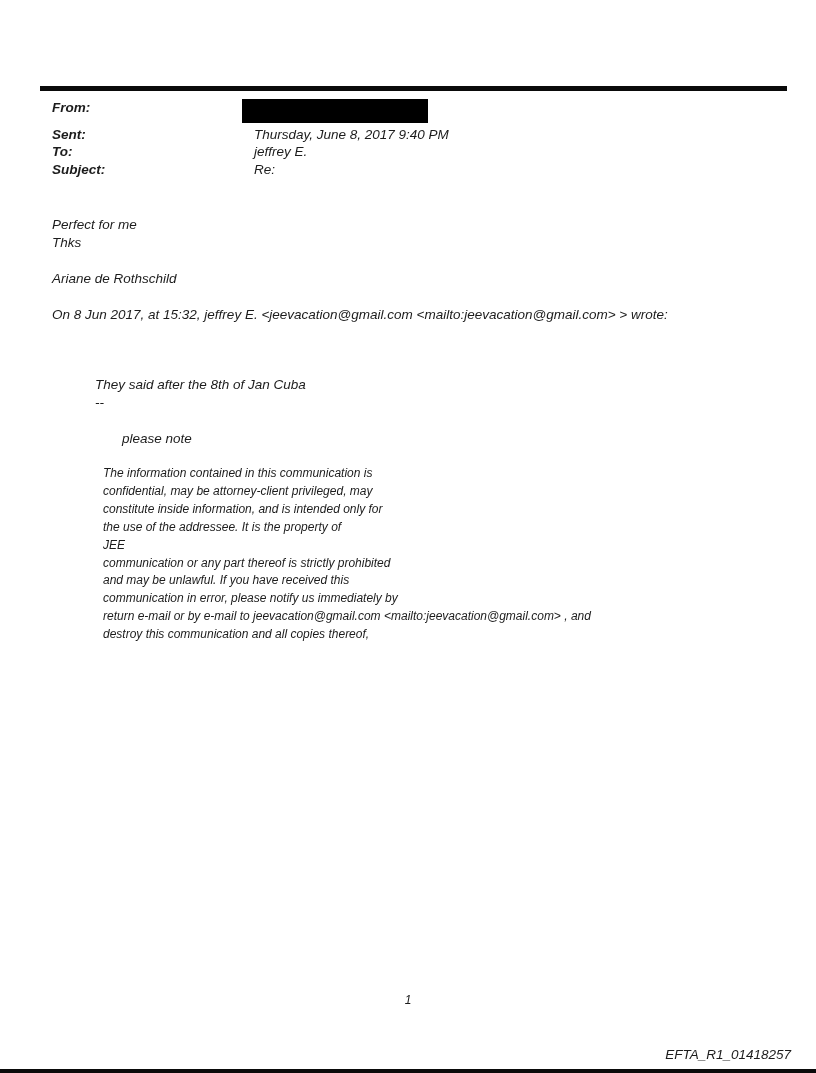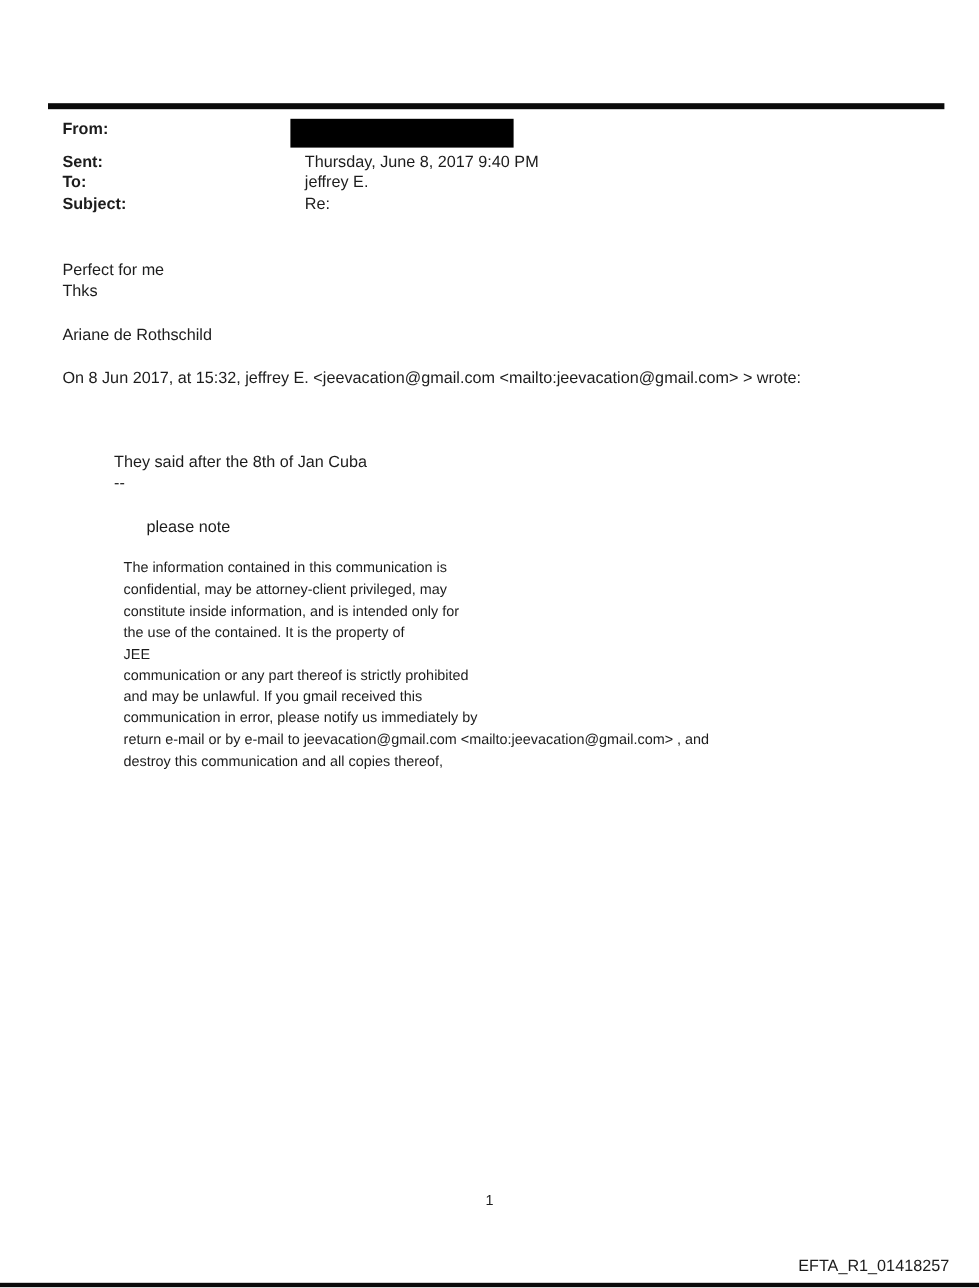--- a/index.html
+++ b/index.html
@@ -5,20 +5,21 @@
   * { margin: 0; padding: 0; box-sizing: border-box; }
   html, body { background: #ffffff; }
   .page {
     position: relative;
     width: 816px;
     height: 1073px;
     background: #ffffff;
     font-family: "Liberation Sans", "DejaVu Sans", sans-serif;
     color: #1c1c1c;
     overflow: hidden;
+    font-style: italic;
   }
   .rule {
     position: absolute;
     background: #0a0a0a;
   }
   .top-rule { left: 40px; top: 86px; width: 747px; height: 5px; }
   .bottom-rule { left: 0; top: 1069px; width: 816px; height: 4px; }
   .hdr-label {
     position: absolute;
     left: 52px;
@@ -103,24 +104,24 @@
   <div class="body-line" style="top:306px;">On 8 Jun 2017, at 15:32, jeffrey E. &lt;jeevacation@gmail.com &lt;mailto:jeevacation@gmail.com&gt; &gt; wrote:</div>
 
   <div class="quote-line" style="top:376px;">They said after the 8th of Jan Cuba</div>
   <div class="quote-line" style="top:394px;">--</div>
   <div class="quote-line note-heading" style="top:430px;">please note</div>
 
   <div class="disclaimer">
     <div>The information contained in this communication is</div>
     <div>confidential, may be attorney-client privileged, may</div>
     <div>constitute inside information, and is intended only for</div>
-    <div>the use of the contained. It is the property of</div>
+    <div>the use of the addressee. It is the property of</div>
     <div>JEE</div>
     <div>communication or any part thereof is strictly prohibited</div>
-    <div>and may be unlawful. If you gmail received this</div>
+    <div>and may be unlawful. If you have received this</div>
     <div>communication in error, please notify us immediately by</div>
     <div>return e-mail or by e-mail to jeevacation@gmail.com &lt;mailto:jeevacation@gmail.com&gt; , and</div>
     <div>destroy this communication and all copies thereof,</div>
   </div>
 
   <div class="page-number">1</div>
   <div class="bates">EFTA_R1_01418257</div>
 
   <div class="rule bottom-rule"></div>
 

